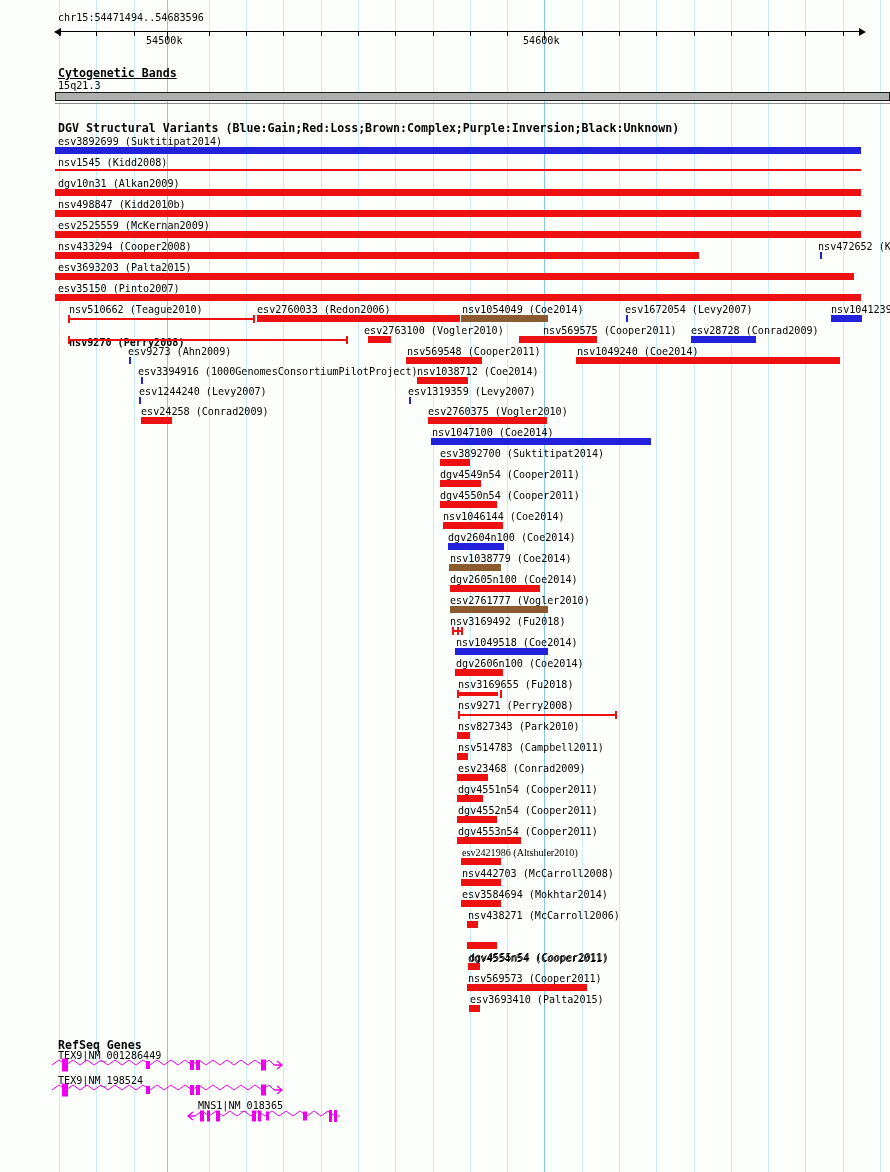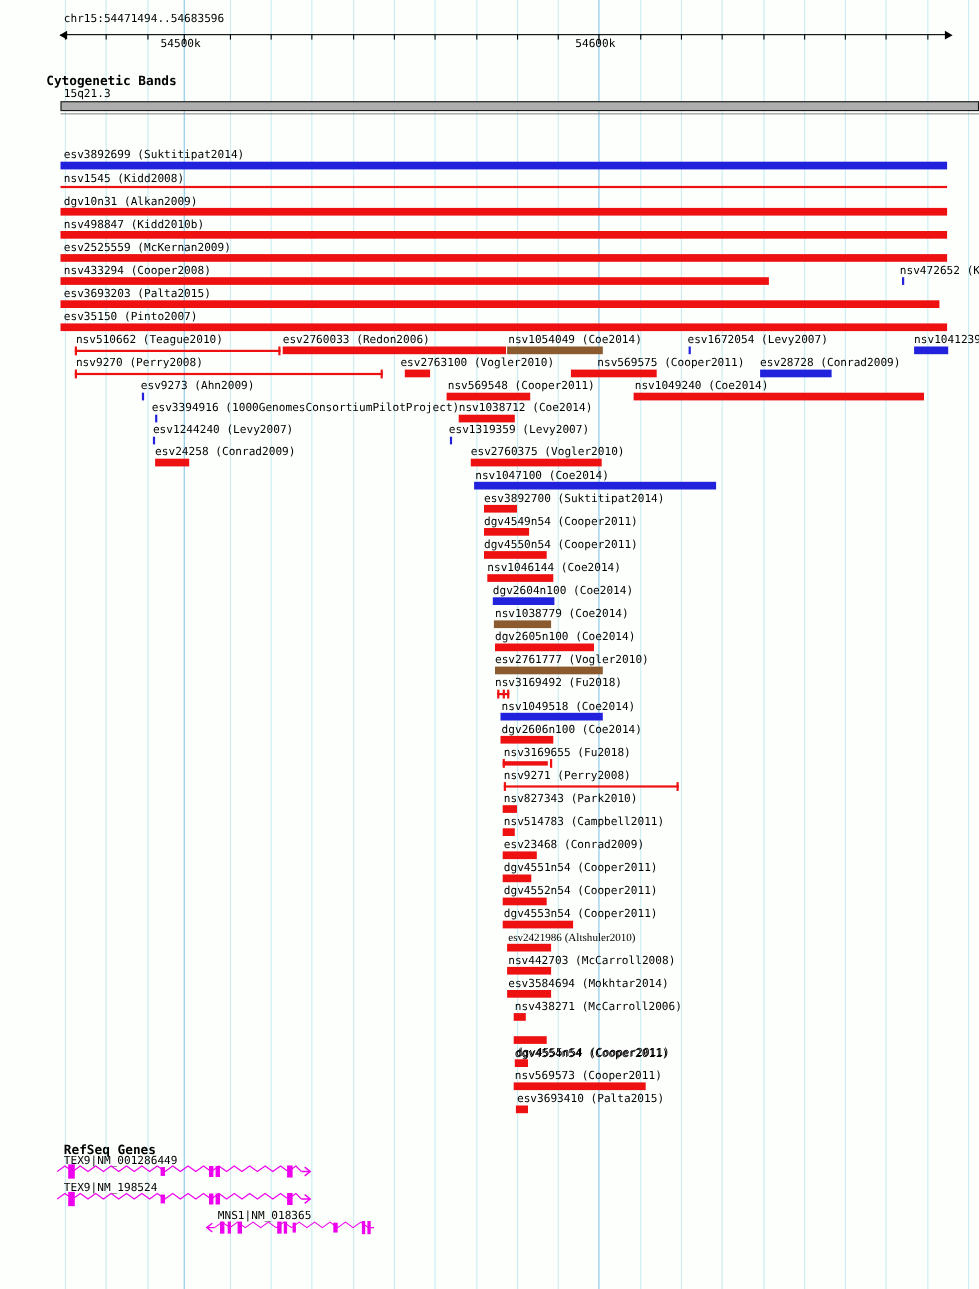--- a/index.html
+++ b/index.html
@@ -40,23 +40,24 @@
     <div class="grid" style="left: 358px;"></div>
     <div class="grid" style="left: 321px;"></div>
     <div class="grid" style="left: 283px;"></div>
     <div class="grid" style="left: 246px;"></div>
     <div class="grid" style="left: 209px;"></div>
     <div class="grid" style="left: 134px;"></div>
     <div class="grid" style="left: 96px;"></div>
     <div class="grid" style="left: 59px;"></div>
   <div class="lbl" id="region-label" style="left:58px;top:12px;">chr15:54471494..54683596</div>
 
-  <div class="hdr" style="left:42px;top:67px;">Cytogenetic Bands</div>
+  <div class="hdr" style="left:58px;top:67px;text-decoration:underline;">Cytogenetic Bands</div>
   <div class="lbl" style="left:58px;top:80px;">15q21.3</div>
 
+  <div class="hdr" style="left:58px;top:122px;">DGV Structural Variants (Blue:Gain;Red:Loss;Brown:Complex;Purple:Inversion;Black:Unknown)</div>
 
   <div class="hdr" style="left:58px;top:1039px;">RefSeq Genes</div>
 <div class="ruler-line" style="left: 55px; top: 31px; width: 806px;"></div>
     <div class="arrow-l" style="left: 54px; top: 28px;"></div>
     <div class="arrow-r" style="left: 859px; top: 28px;"></div>
     <div class="tick" style="left: 59px; top: 31px; height: 5px;"></div>
     <div class="tick" style="left: 96px; top: 31px; height: 5px;"></div>
     <div class="tick" style="left: 134px; top: 31px; height: 5px;"></div>
     <div class="tick" style="left: 209px; top: 31px; height: 5px;"></div>
     <div class="tick" style="left: 246px; top: 31px; height: 5px;"></div>
@@ -104,21 +105,21 @@
     <div class="bar" style="left: 68px; top: 315px; width: 2px; height: 8px; background: rgb(238, 17, 17);"></div>
     <div class="bar" style="left: 253px; top: 315px; width: 2px; height: 8px; background: rgb(238, 17, 17);"></div>
     <div class="lbl" style="left: 257px; top: 304px;">esv2760033 (Redon2006)</div>
     <div class="bar" style="left: 257px; top: 315px; width: 203px; height: 7px; background: rgb(238, 17, 17);"></div>
     <div class="lbl" style="left: 462px; top: 304px;">nsv1054049 (Coe2014)</div>
     <div class="bar" style="left: 461px; top: 315px; width: 87px; height: 7px; background: rgb(139, 90, 46);"></div>
     <div class="lbl" style="left: 625px; top: 304px;">esv1672054 (Levy2007)</div>
     <div class="bar" style="left: 626px; top: 315px; width: 2px; height: 7px; background: rgb(34, 34, 221);"></div>
     <div class="lbl" style="left: 831px; top: 304px;">nsv1041239</div>
     <div class="bar" style="left: 831px; top: 315px; width: 31px; height: 7px; background: rgb(34, 34, 221);"></div>
-    <div class="lbl" style="left: 69px; top: 325px;">nsv9270 (Perry2008)</div>
+    <div class="lbl" style="left: 69px; top: 337px; font-weight: bold;">nsv9270 (Perry2008)</div>
     <div class="bar" style="left: 68px; top: 339px; width: 280px; height: 2px; background: rgb(238, 17, 17);"></div>
     <div class="bar" style="left: 68px; top: 336px; width: 2px; height: 8px; background: rgb(238, 17, 17);"></div>
     <div class="bar" style="left: 346px; top: 336px; width: 2px; height: 8px; background: rgb(238, 17, 17);"></div>
     <div class="lbl" style="left: 364px; top: 325px;">esv2763100 (Vogler2010)</div>
     <div class="bar" style="left: 368px; top: 336px; width: 23px; height: 7px; background: rgb(238, 17, 17);"></div>
     <div class="lbl" style="left: 543px; top: 325px;">nsv569575 (Cooper2011)</div>
     <div class="bar" style="left: 519px; top: 336px; width: 78px; height: 7px; background: rgb(238, 17, 17);"></div>
     <div class="lbl" style="left: 691px; top: 325px;">esv28728 (Conrad2009)</div>
     <div class="bar" style="left: 691px; top: 336px; width: 65px; height: 7px; background: rgb(34, 34, 221);"></div>
     <div class="lbl" style="left: 128px; top: 346px;">esv9273 (Ahn2009)</div>

